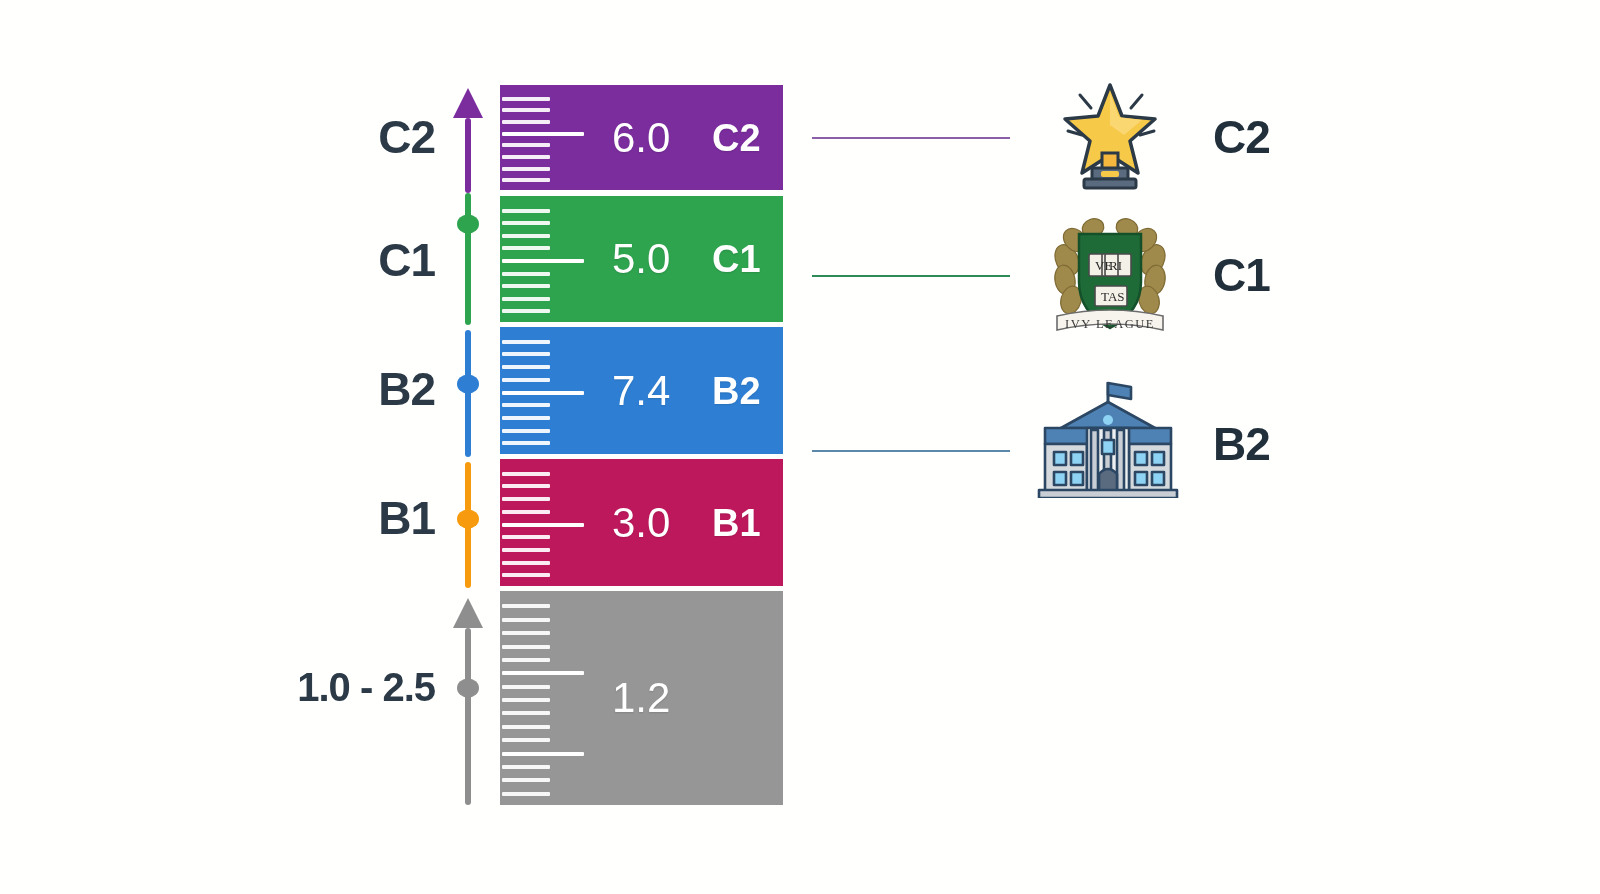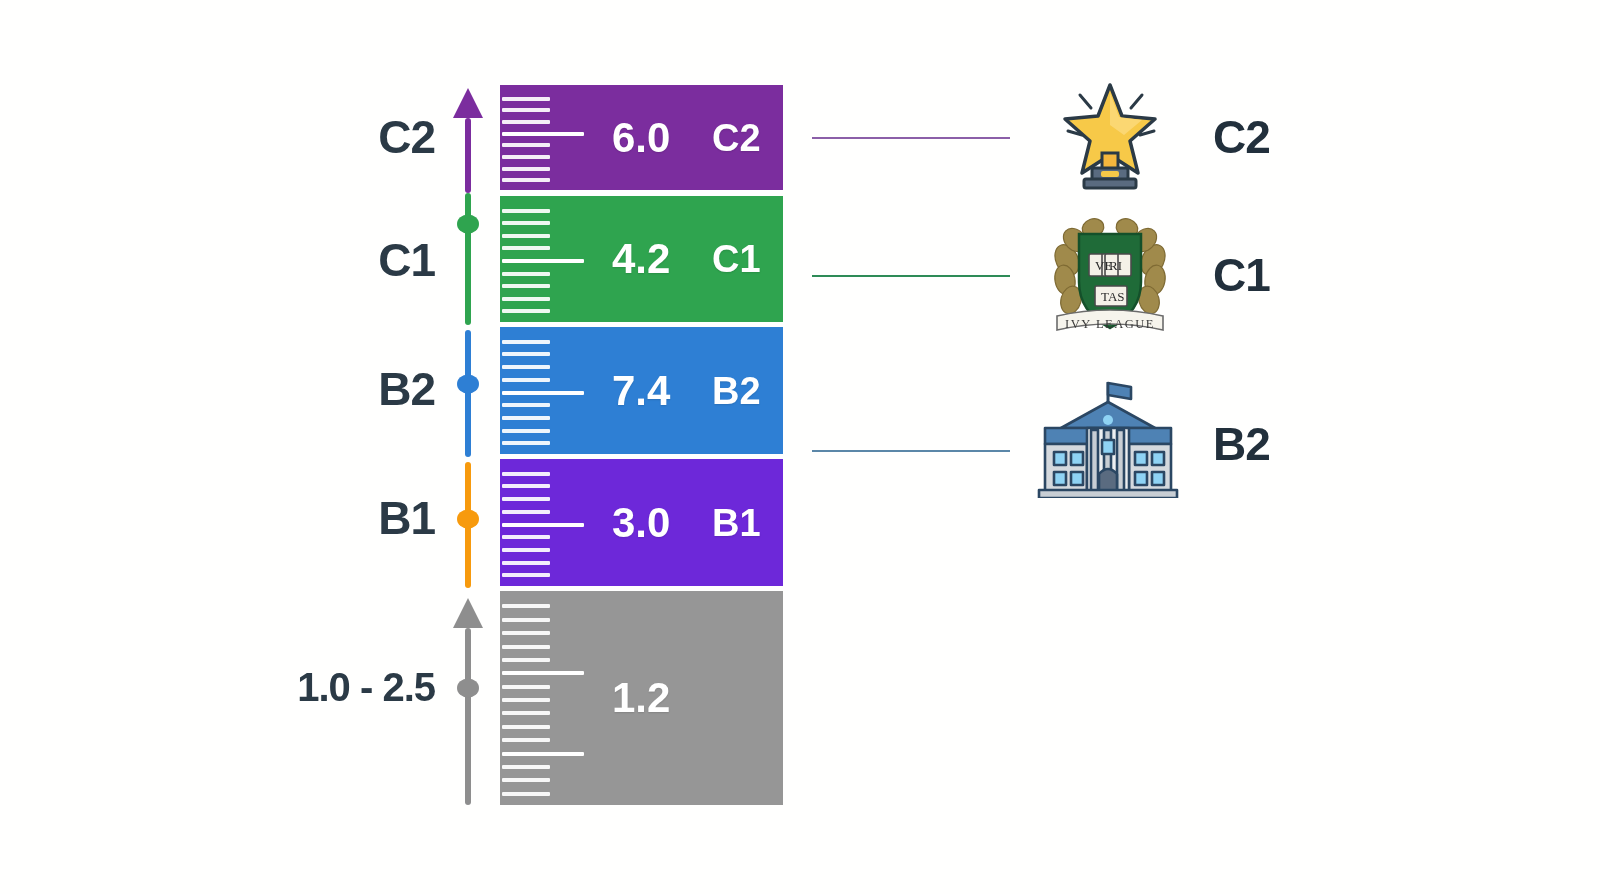--- a/index.html
+++ b/index.html
@@ -45,21 +45,21 @@
   .tick{
     position:absolute; left:2px; height:4px;
     background:rgba(255,255,255,.92);
     border-radius:1px;
   }
   .tick.minor{ width:48px; }
   .tick.major{ width:82px; background:#ffffff; }
   .band-val{
     position:absolute; left:112px; top:50%;
     transform:translateY(-50%);
-    color:#ffffff; font-weight:bold; font-size:42px;
+    color:#ffffff; font-weight:normal; font-size:42px;
     letter-spacing:0px; line-height:1;
     text-shadow:0 1px 2px rgba(0,0,0,.13);
   }
   .band-code{
     position:absolute; left:212px; top:50%;
     transform:translateY(-50%);
     color:#ffffff; font-weight:bold; font-size:38px;
     line-height:1;
     text-shadow:0 1px 2px rgba(0,0,0,.13);
   }
@@ -125,37 +125,37 @@
       <div class="band" style="top: 196px; height: 126px; background: rgb(47, 164, 79);">
         <div class="tick minor" style="top: 13px;"></div>
         <div class="tick minor" style="top: 25px;"></div>
         <div class="tick minor" style="top: 38px;"></div>
         <div class="tick minor" style="top: 50px;"></div>
         <div class="tick major" style="top: 63px;"></div>
         <div class="tick minor" style="top: 76px;"></div>
         <div class="tick minor" style="top: 88px;"></div>
         <div class="tick minor" style="top: 101px;"></div>
         <div class="tick minor" style="top: 113px;"></div>
-        <div class="band-val">4.2</div>
+        <div class="band-val">5.0</div>
         <div class="band-code">C1</div>
       </div>
       <div class="band" style="top: 327px; height: 127px; background: rgb(46, 127, 212);">
         <div class="tick minor" style="top: 13px;"></div>
         <div class="tick minor" style="top: 25px;"></div>
         <div class="tick minor" style="top: 38px;"></div>
         <div class="tick minor" style="top: 51px;"></div>
         <div class="tick major" style="top: 64px;"></div>
         <div class="tick minor" style="top: 76px;"></div>
         <div class="tick minor" style="top: 89px;"></div>
         <div class="tick minor" style="top: 102px;"></div>
         <div class="tick minor" style="top: 114px;"></div>
         <div class="band-val">7.4</div>
         <div class="band-code">B2</div>
       </div>
-      <div class="band" style="top: 459px; height: 127px; background: #6d28d9;">
+      <div class="band" style="top: 459px; height: 127px; background: #be185d;">
         <div class="tick minor" style="top: 13px;"></div>
         <div class="tick minor" style="top: 25px;"></div>
         <div class="tick minor" style="top: 38px;"></div>
         <div class="tick minor" style="top: 51px;"></div>
         <div class="tick major" style="top: 64px;"></div>
         <div class="tick minor" style="top: 76px;"></div>
         <div class="tick minor" style="top: 89px;"></div>
         <div class="tick minor" style="top: 102px;"></div>
         <div class="tick minor" style="top: 114px;"></div>
         <div class="band-val">3.0</div>

